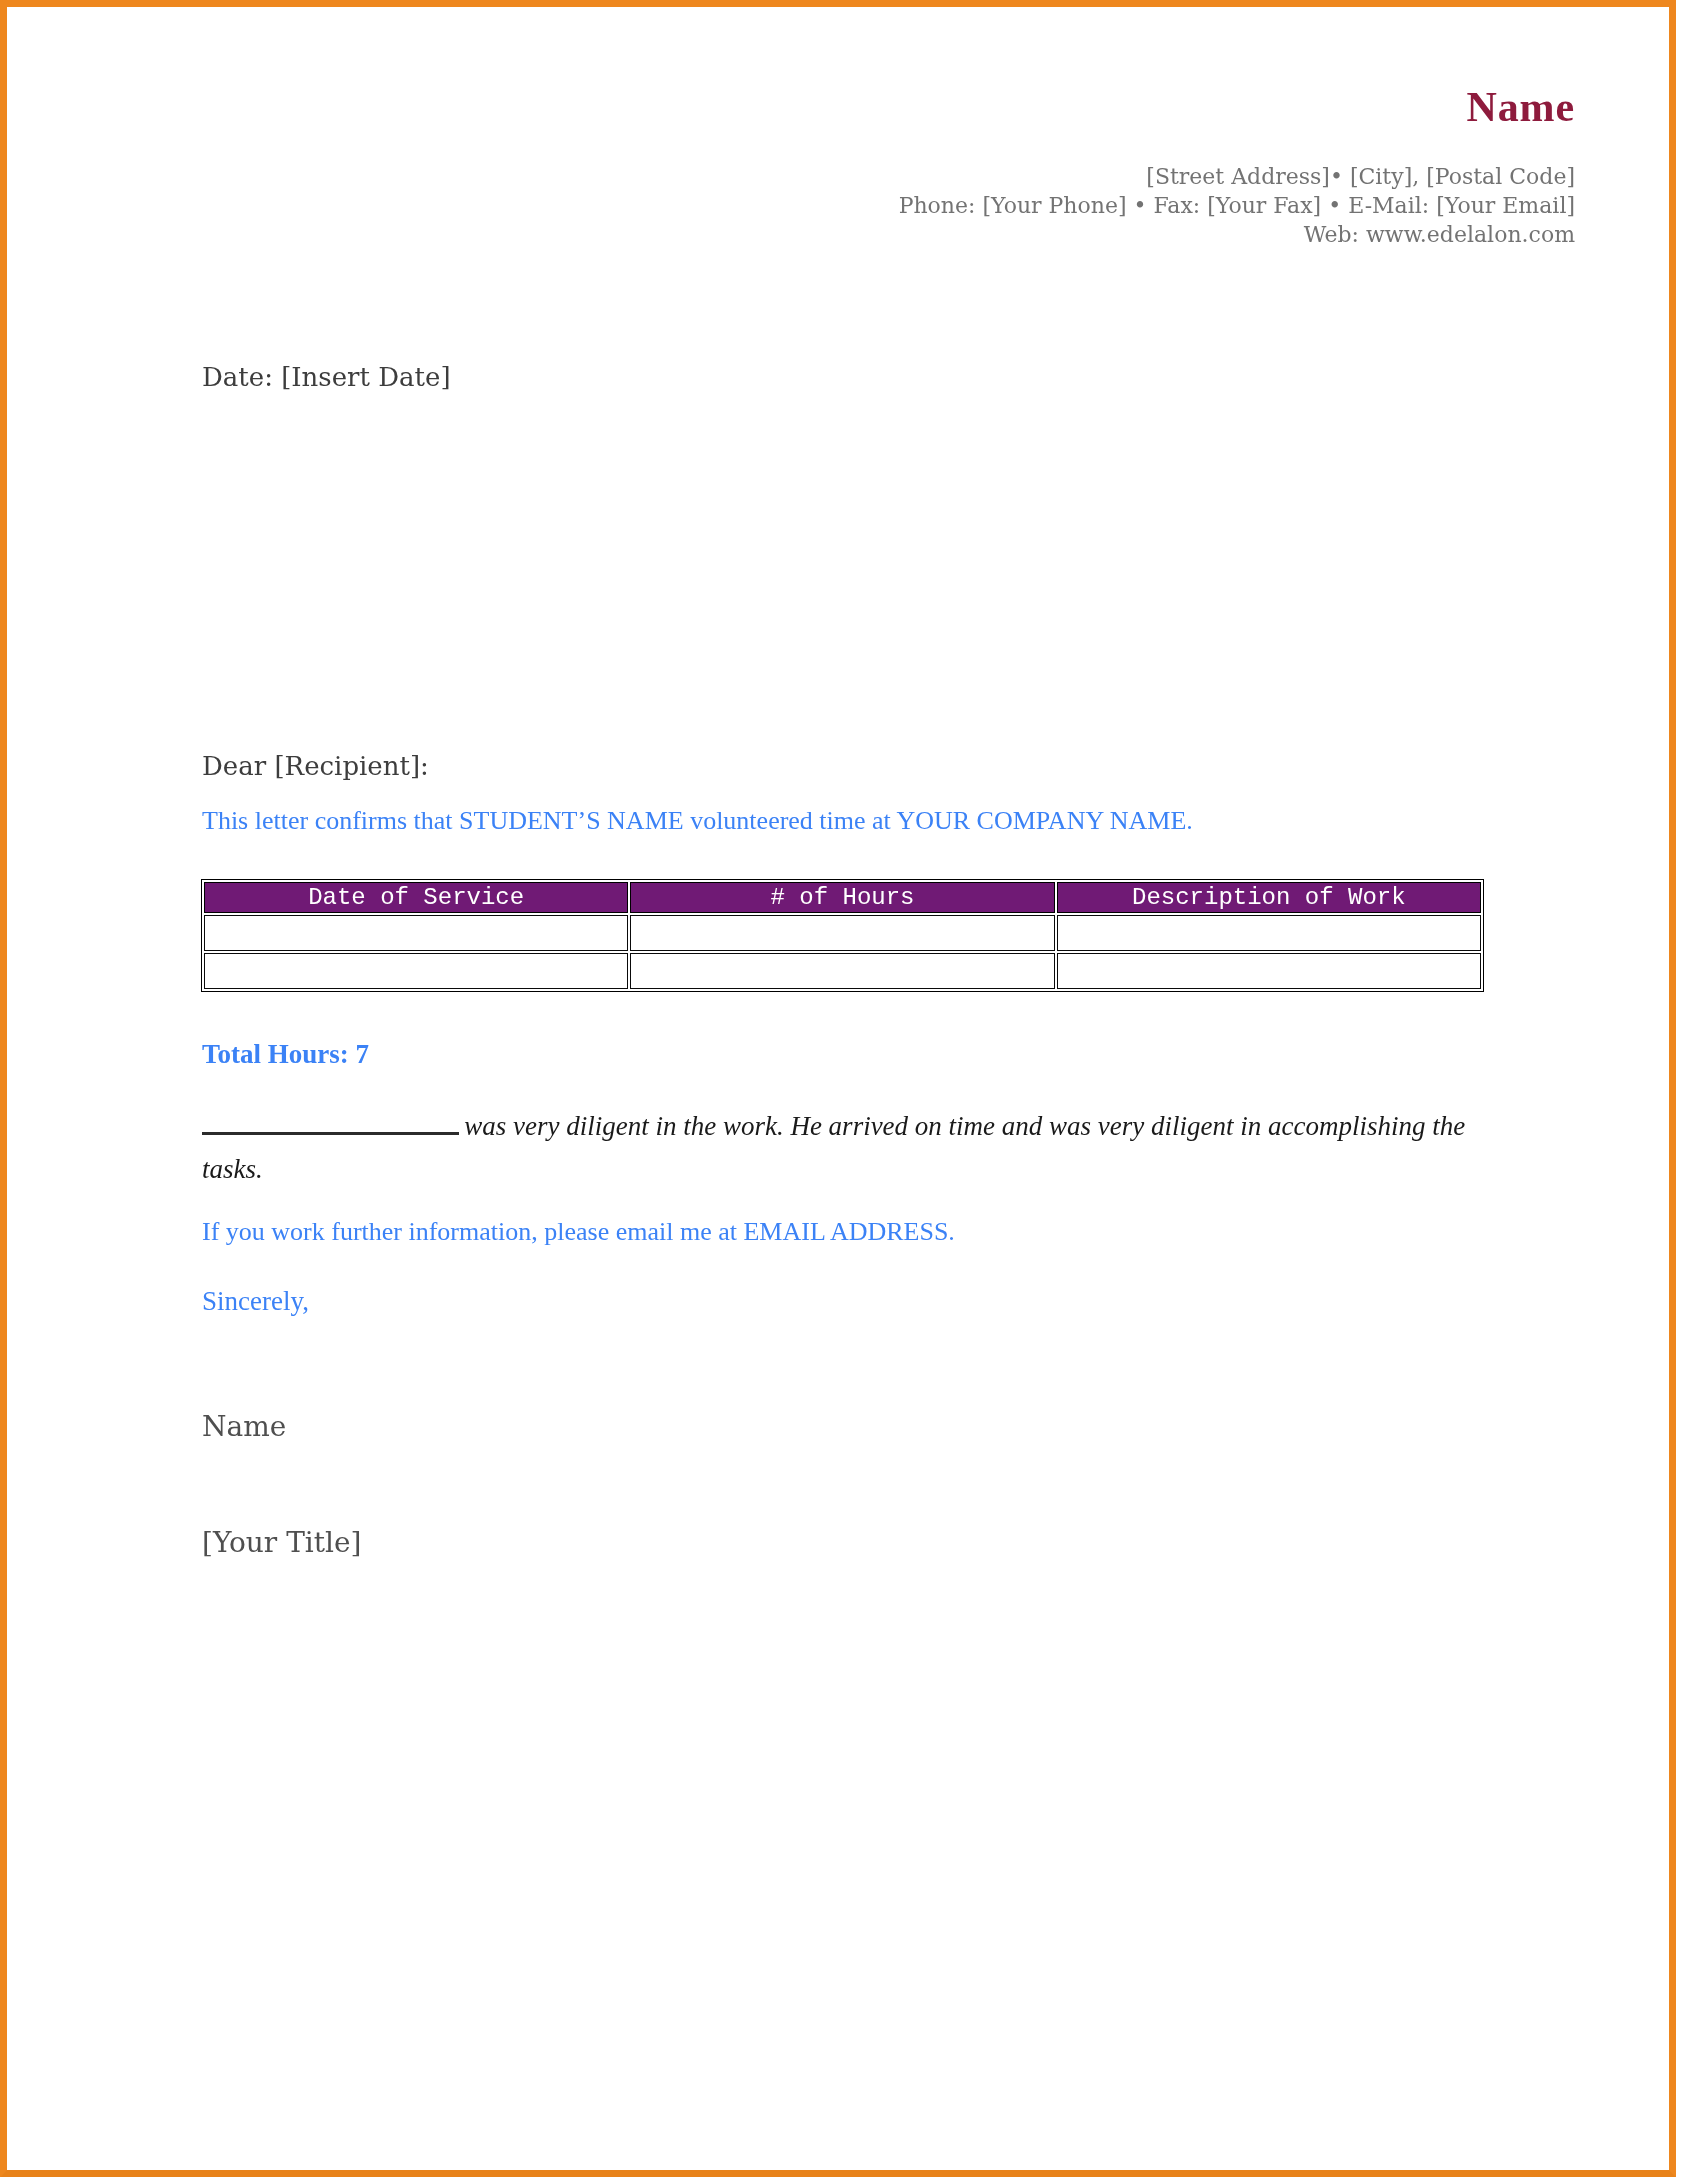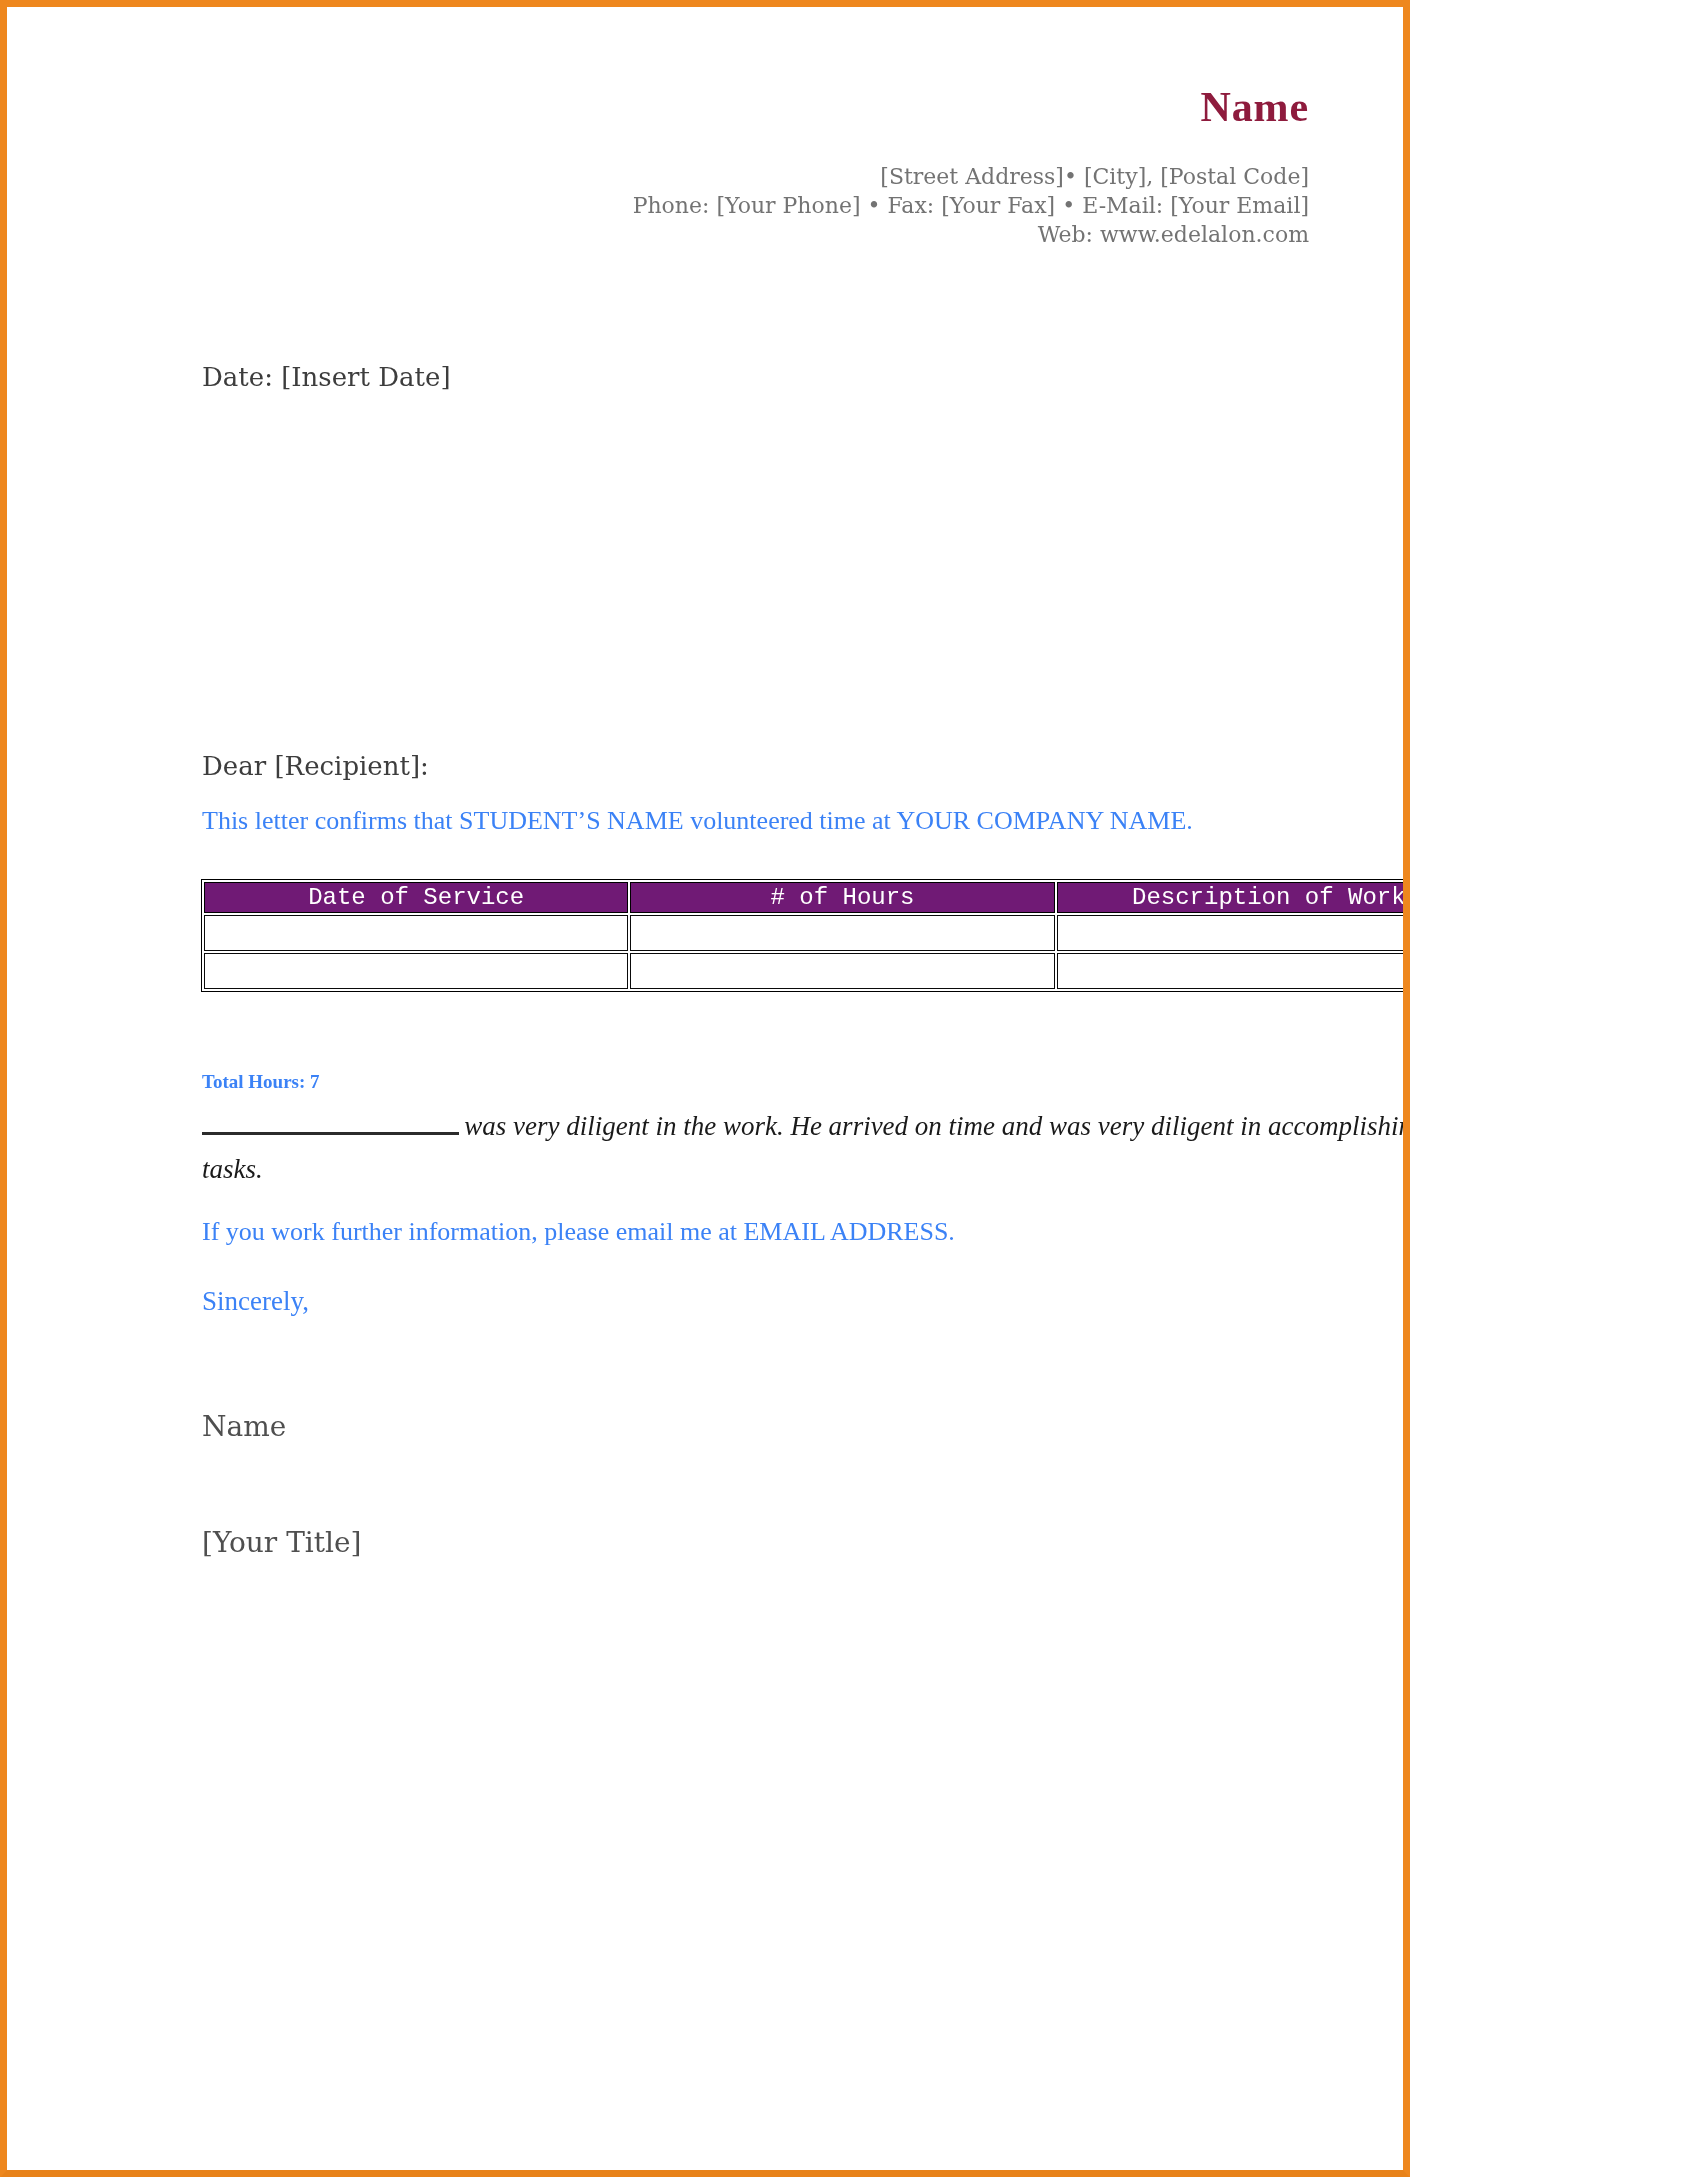--- a/index.html
+++ b/index.html
@@ -1,21 +1,21 @@
 <!DOCTYPE html>
 <html style="font-size:14px"><head>
 <meta charset="utf-8">
 <style>
   * { margin: 0; padding: 0; box-sizing: border-box; }
   html, body { background: #ffffff; }
   body { font-family: "Liberation Serif", serif; }
 
   .sheet {
     position: relative;
-    width: 1410px;
+    width: 1676px;
     height: 2178px;
     background: #ffffff;
     overflow: hidden;
   }
 
   
   .frame {
     position: absolute;
     inset: 0;
     border-top: 7px solid #ee871e;
@@ -90,21 +90,21 @@
     border: 0.9px solid #000000;
     text-align: center;
     width: 33.33%;
   }
   .svc-table td {
     border: 1.7px solid #0a0a0a;
     height: 36px;
     background: #ffffff;
   }
 
-  .total-hours { left: 202px; top: 1039px; font-weight: bold; font-size: 19px; margin-top: 32px; }
+  .total-hours { left: 202px; top: 1039px; font-weight: bold; font-size: 27px; }
 
   .diligent {
     left: 202px;
     top: 1105px;
     width: 1271px;
     font-family: "Liberation Serif", serif;
     font-style: italic;
     font-size: 27px;
     line-height: 43px;
     color: #1a1a1a;

